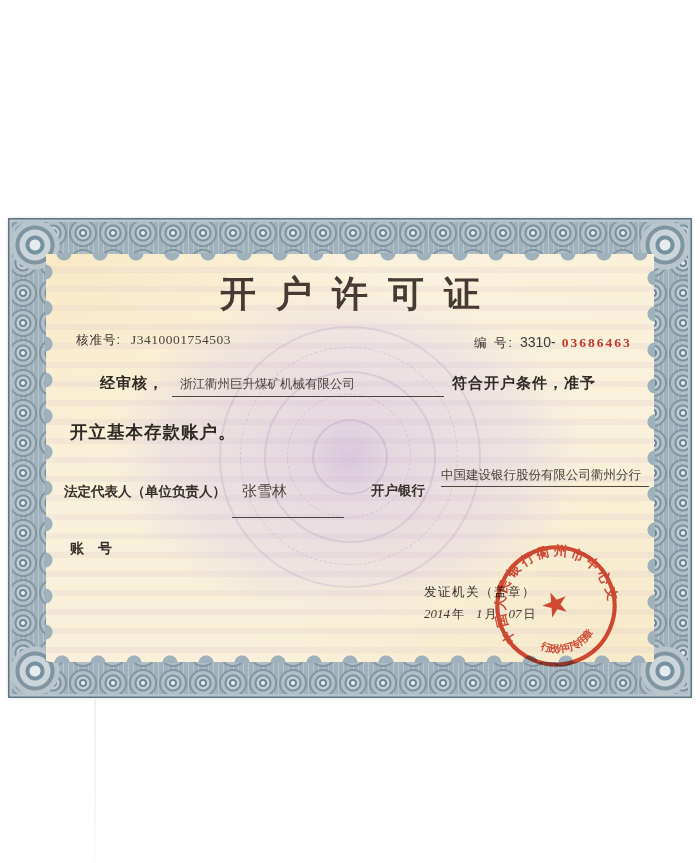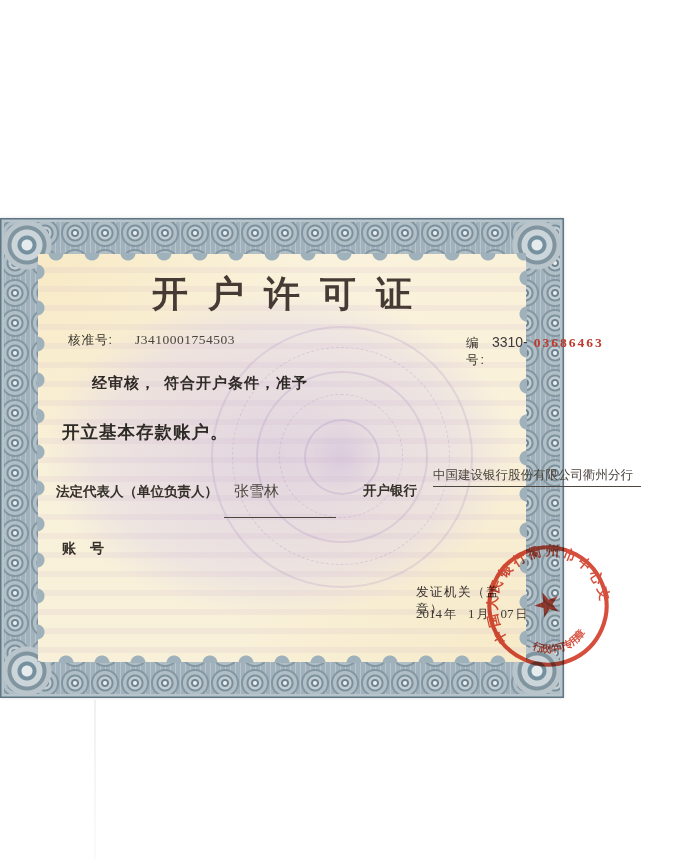--- a/index.html
+++ b/index.html
@@ -3,21 +3,21 @@
 <meta charset="utf-8">
 <style>
   html,body{margin:0;padding:0;}
   body{
     width:700px;height:863px;position:relative;background:#ffffff;
     font-family:"Liberation Sans","DejaVu Sans",sans-serif;
     overflow:hidden;
   }
   
   .certificate{
-    position:absolute;left:0;top:218px;width:564px;height:480px;
+    position:absolute;left:8px;top:218px;width:684px;height:480px;
     background-color:#a2b2bc;
     background-image:
       radial-gradient(circle at 50% 50%, rgba(236,241,243,.95) 0 1.5px, rgba(104,126,139,.9) 2.5px 3.5px,
         rgba(196,207,213,.95) 4.5px 6px, rgba(116,138,150,.85) 7px 8px, rgba(178,192,199,.9) 9px 11.5px,
         rgba(122,143,154,.8) 12.5px 13.5px, rgba(160,177,186,0) 14.5px),
       repeating-linear-gradient(90deg, rgba(255,255,255,.25) 0 1px, rgba(0,0,0,0) 1px 5px);
     background-size:30px 30px,10px 10px;
     box-shadow: inset 0 0 0 1.5px #5f7684, inset 0 0 0 4px #b7c4cb, 0 0 3px rgba(0,0,0,.15);
   }
   .corner{
@@ -71,21 +71,21 @@
   
   .lab{color:#35302a;}
   .val{font-family:"Liberation Serif","DejaVu Serif",serif;color:#4a443c;}
   .ul{border-bottom:1px solid #4a453e;}
 
   .title{
     position:absolute;top:16px;left:0;width:100%;text-align:center;
     font-family:"Liberation Serif","DejaVu Serif",serif;
     font-size:36px;font-weight:700;color:#453a34;letter-spacing:20px;padding-left:20px;box-sizing:border-box;
   }
-  .row-approval{position:absolute;left:30px;top:78px;display:flex;align-items:baseline;gap:22px;}
+  .row-approval{position:absolute;left:30px;top:78px;display:flex;align-items:baseline;gap:10px;}
   .row-approval .lab{font-size:12.5px;letter-spacing:1px;}
   .row-approval .val{font-size:13.5px;letter-spacing:.5px;}
 
   .row-serial{position:absolute;left:428px;top:80px;display:flex;align-items:baseline;gap:6px;}
   .row-serial .lab{font-size:12.5px;letter-spacing:2px;}
   .serial-prefix{font-size:14px;color:#3a3a3a;}
   .serial-num{font-family:"Liberation Serif","DejaVu Serif",serif;font-size:13.5px;font-weight:600;
     color:#bf3a2b;letter-spacing:2px;}
 
   .row-review{position:absolute;left:54px;top:120px;display:flex;align-items:baseline;gap:8px;}
@@ -101,21 +101,21 @@
   .bank-label{position:absolute;left:325px;top:228px;font-size:13.5px;font-weight:700;color:#35302a;}
   .bank-value{position:absolute;left:395px;top:212px;width:208px;font-size:12.5px;line-height:18px;
     padding-bottom:2px;word-break:break-all;}
 
   .row-account{position:absolute;left:24px;top:286px;display:flex;align-items:baseline;}
   .row-account .lab{font-size:14px;font-weight:700;}
   .acct-num{width:216px;font-size:13.5px;letter-spacing:1px;text-indent:4px;padding-bottom:3px;margin-left:8px;}
 
   .issuer{position:absolute;left:378px;top:330px;font-size:12.5px;letter-spacing:1.5px;color:#35302a;}
   .date-row{position:absolute;left:378px;top:352px;display:flex;align-items:baseline;}
-  .date-row .num{font-family:"Liberation Serif","DejaVu Serif",serif;font-size:13px;color:#3f3b33;}
+  .date-row .num{font-family:"Liberation Serif","DejaVu Serif",serif;font-size:13px;color:#3f3b33;font-style:italic;}
   .date-row .unit{font-size:12px;color:#35302a;margin-left:2px;}
   .date-row .gap{margin-left:12px;}
 
   
   .seal{
     position:absolute;left:446px;top:288px;width:128px;height:128px;
     transform:rotate(-22deg);opacity:.9;mix-blend-mode:multiply;
   }
   .crease{position:absolute;left:94px;top:700px;width:2px;height:160px;
     background:linear-gradient(to bottom, rgba(0,0,0,.06), rgba(0,0,0,.015));}
@@ -149,20 +149,21 @@
     </div>
 
     <div class="row-serial">
       <span class="lab">编 号:</span>
       <span class="serial-prefix">3310-</span>
       <span class="serial-num">03686463</span>
     </div>
 
     <div class="row-review">
       <span class="big">经审核，</span>
+      <span class="val ul company">浙江衢州巨升煤矿机械有限公司</span>
       <span class="big">符合开户条件，准予</span>
     </div>
 
     <div class="statement">开立基本存款账户。</div>
 
     <div class="row-reps">
       <span class="lab">法定代表人（单位负责人）</span>
       <span class="val ul rep-name">张雪林</span>
     </div>
 

